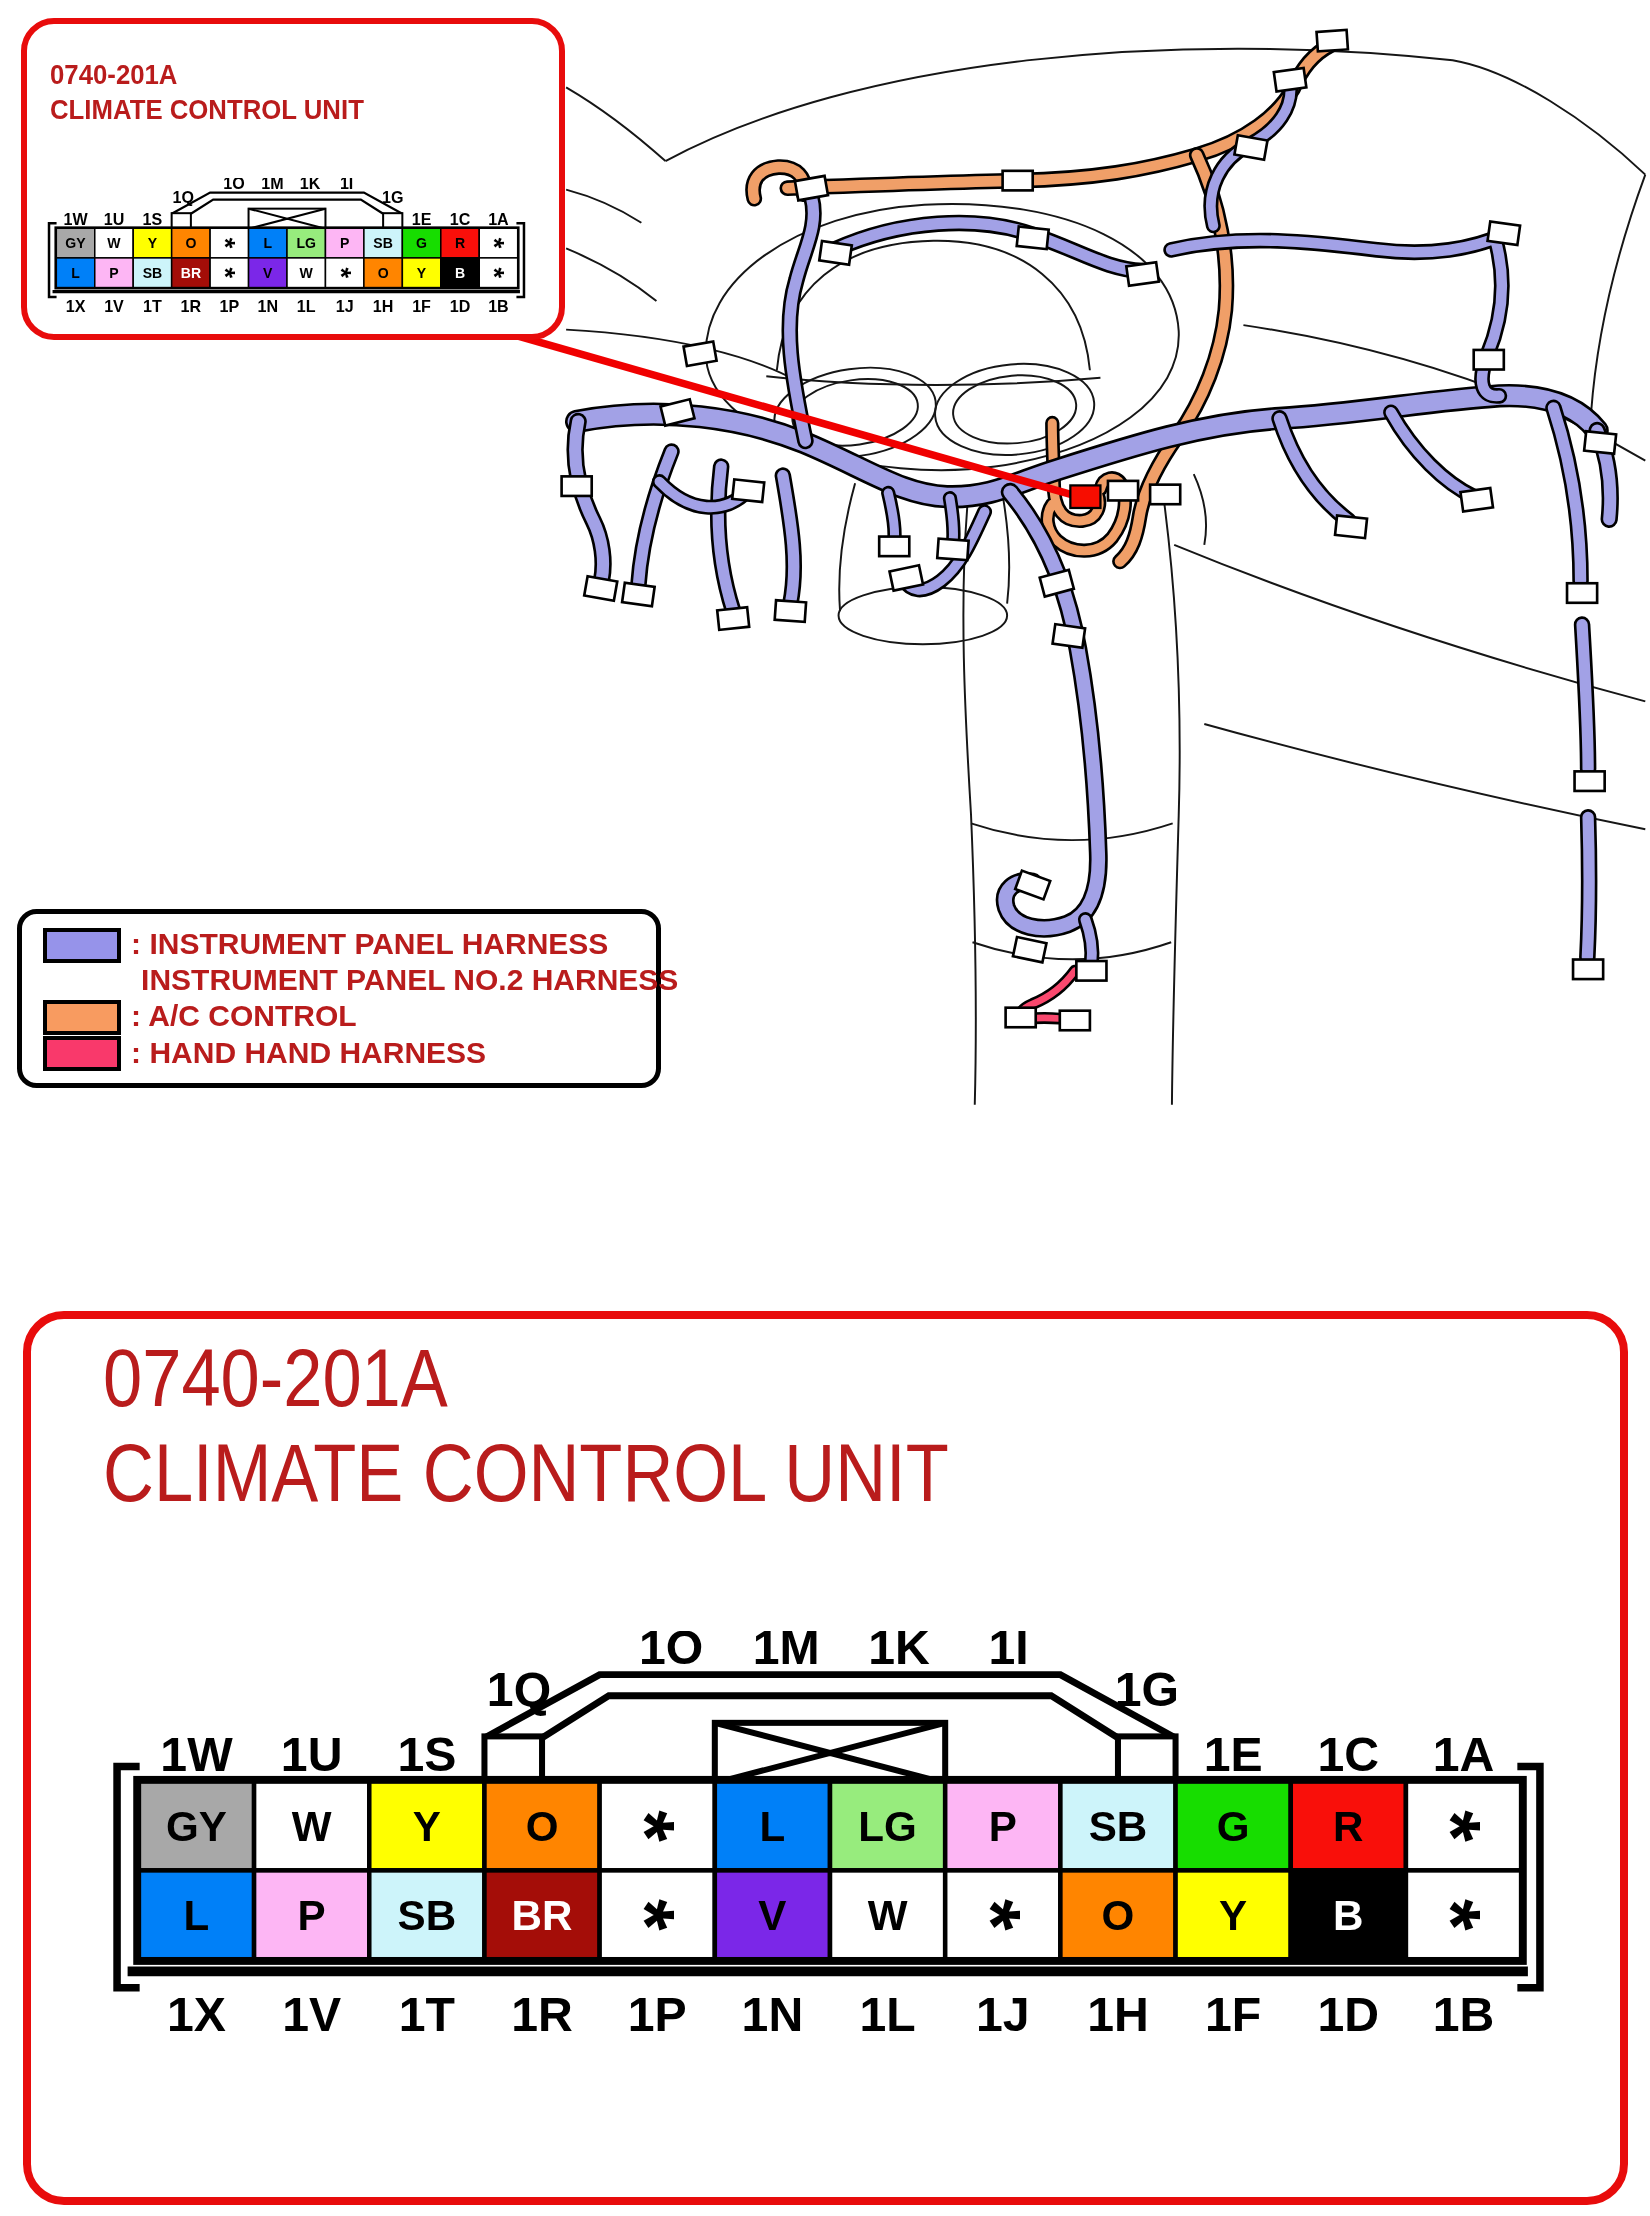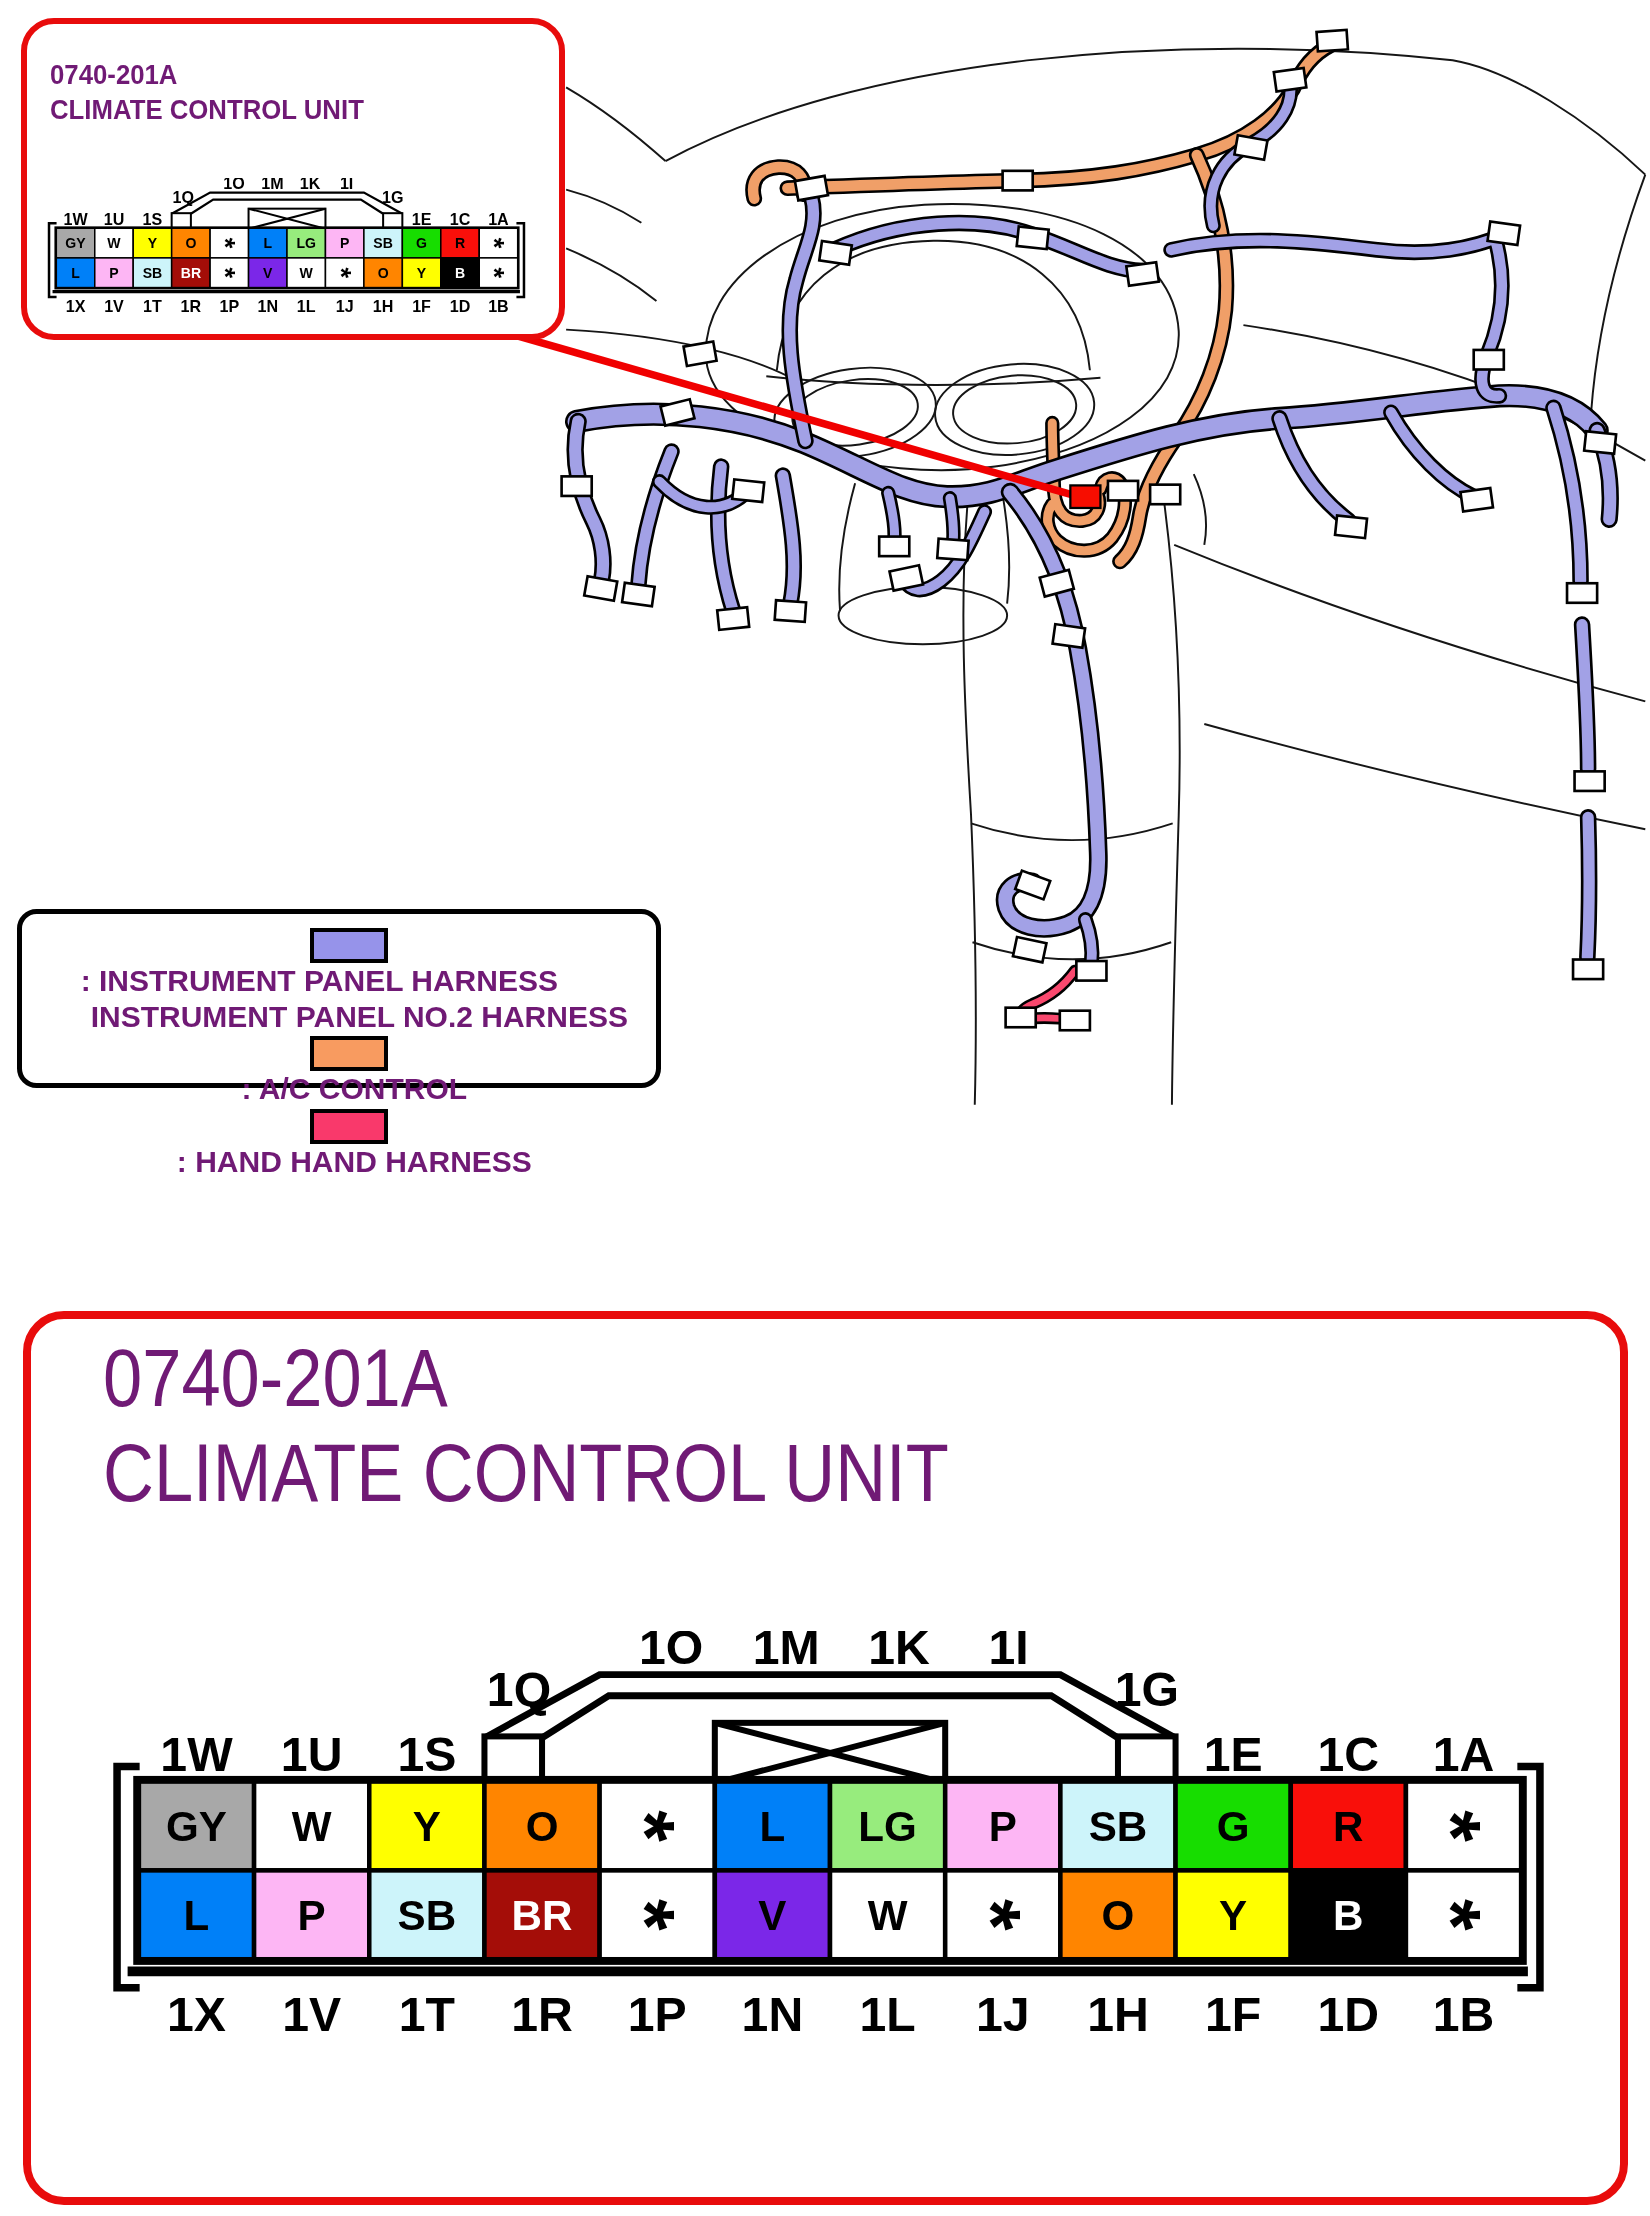--- a/index.html
+++ b/index.html
@@ -1,30 +1,30 @@
 <!DOCTYPE html>
 <html style="font-size:12px"><head>
 <meta charset="utf-8">
 <style>
   html,body{margin:0;padding:0;background:#fff;}
   .page{position:relative;width:1650px;height:2216px;background:#fff;overflow:hidden;
-        font-family:"Liberation Sans",sans-serif;color:#701a75;}
+        font-family:"Liberation Sans",sans-serif;color:#b91c1c;}
   .illu{position:absolute;left:0;top:0;z-index:1;}
   .wire{fill:none;stroke-linecap:round;stroke-linejoin:round;}
   .outline{fill:none;stroke:#161616;stroke-width:2.6px;}
   
   .inset-callout{position:absolute;left:21px;top:18px;width:544px;height:322px;
      border:6.8px solid #e80c0c;border-radius:33px;background:#fff;box-sizing:border-box;z-index:2;}
   .inset-title{position:absolute;left:22.6px;top:33px;font-size:28px;font-weight:bold;
      line-height:35px;transform:scaleX(0.92);transform-origin:0 0;white-space:nowrap;}
   .connector-slot-small{position:absolute;left:18px;top:154px;width:483px;height:143px;}
   .legend{position:absolute;left:16.6px;top:909px;width:644px;height:179px;border:5.3px solid #000;
      border-radius:19.6px;box-sizing:border-box;background:#fff;z-index:2;
      padding:12px 0 0 21px;display:flex;flex-direction:column;gap:6.8px;}
-  .legend-row{display:flex;align-items:center;flex-direction:column;}
+  .legend-row{display:flex;align-items:flex-start;}
   .legend-swatch{width:78px;height:35px;border:4.5px solid #000;box-sizing:border-box;flex:none;margin-top:1.5px;}
   .legend-text{margin-left:10.5px;font-size:30px;font-weight:bold;line-height:36px;white-space:nowrap;}
   .legend-line.indent{margin-left:10px;}
   .detail-callout{position:absolute;left:22.6px;top:1311px;width:1605px;height:894px;
      border:8.3px solid #e80c0c;border-radius:41px;background:#fff;box-sizing:border-box;z-index:2;}
   .detail-title{position:absolute;left:72px;top:12px;font-size:81px;font-weight:400;
      line-height:95px;transform:scaleX(0.87);transform-origin:0 0;white-space:nowrap;}
   .connector-slot-large{position:absolute;left:74px;top:312px;width:1447px;height:426px;}
 </style>
 </head>

